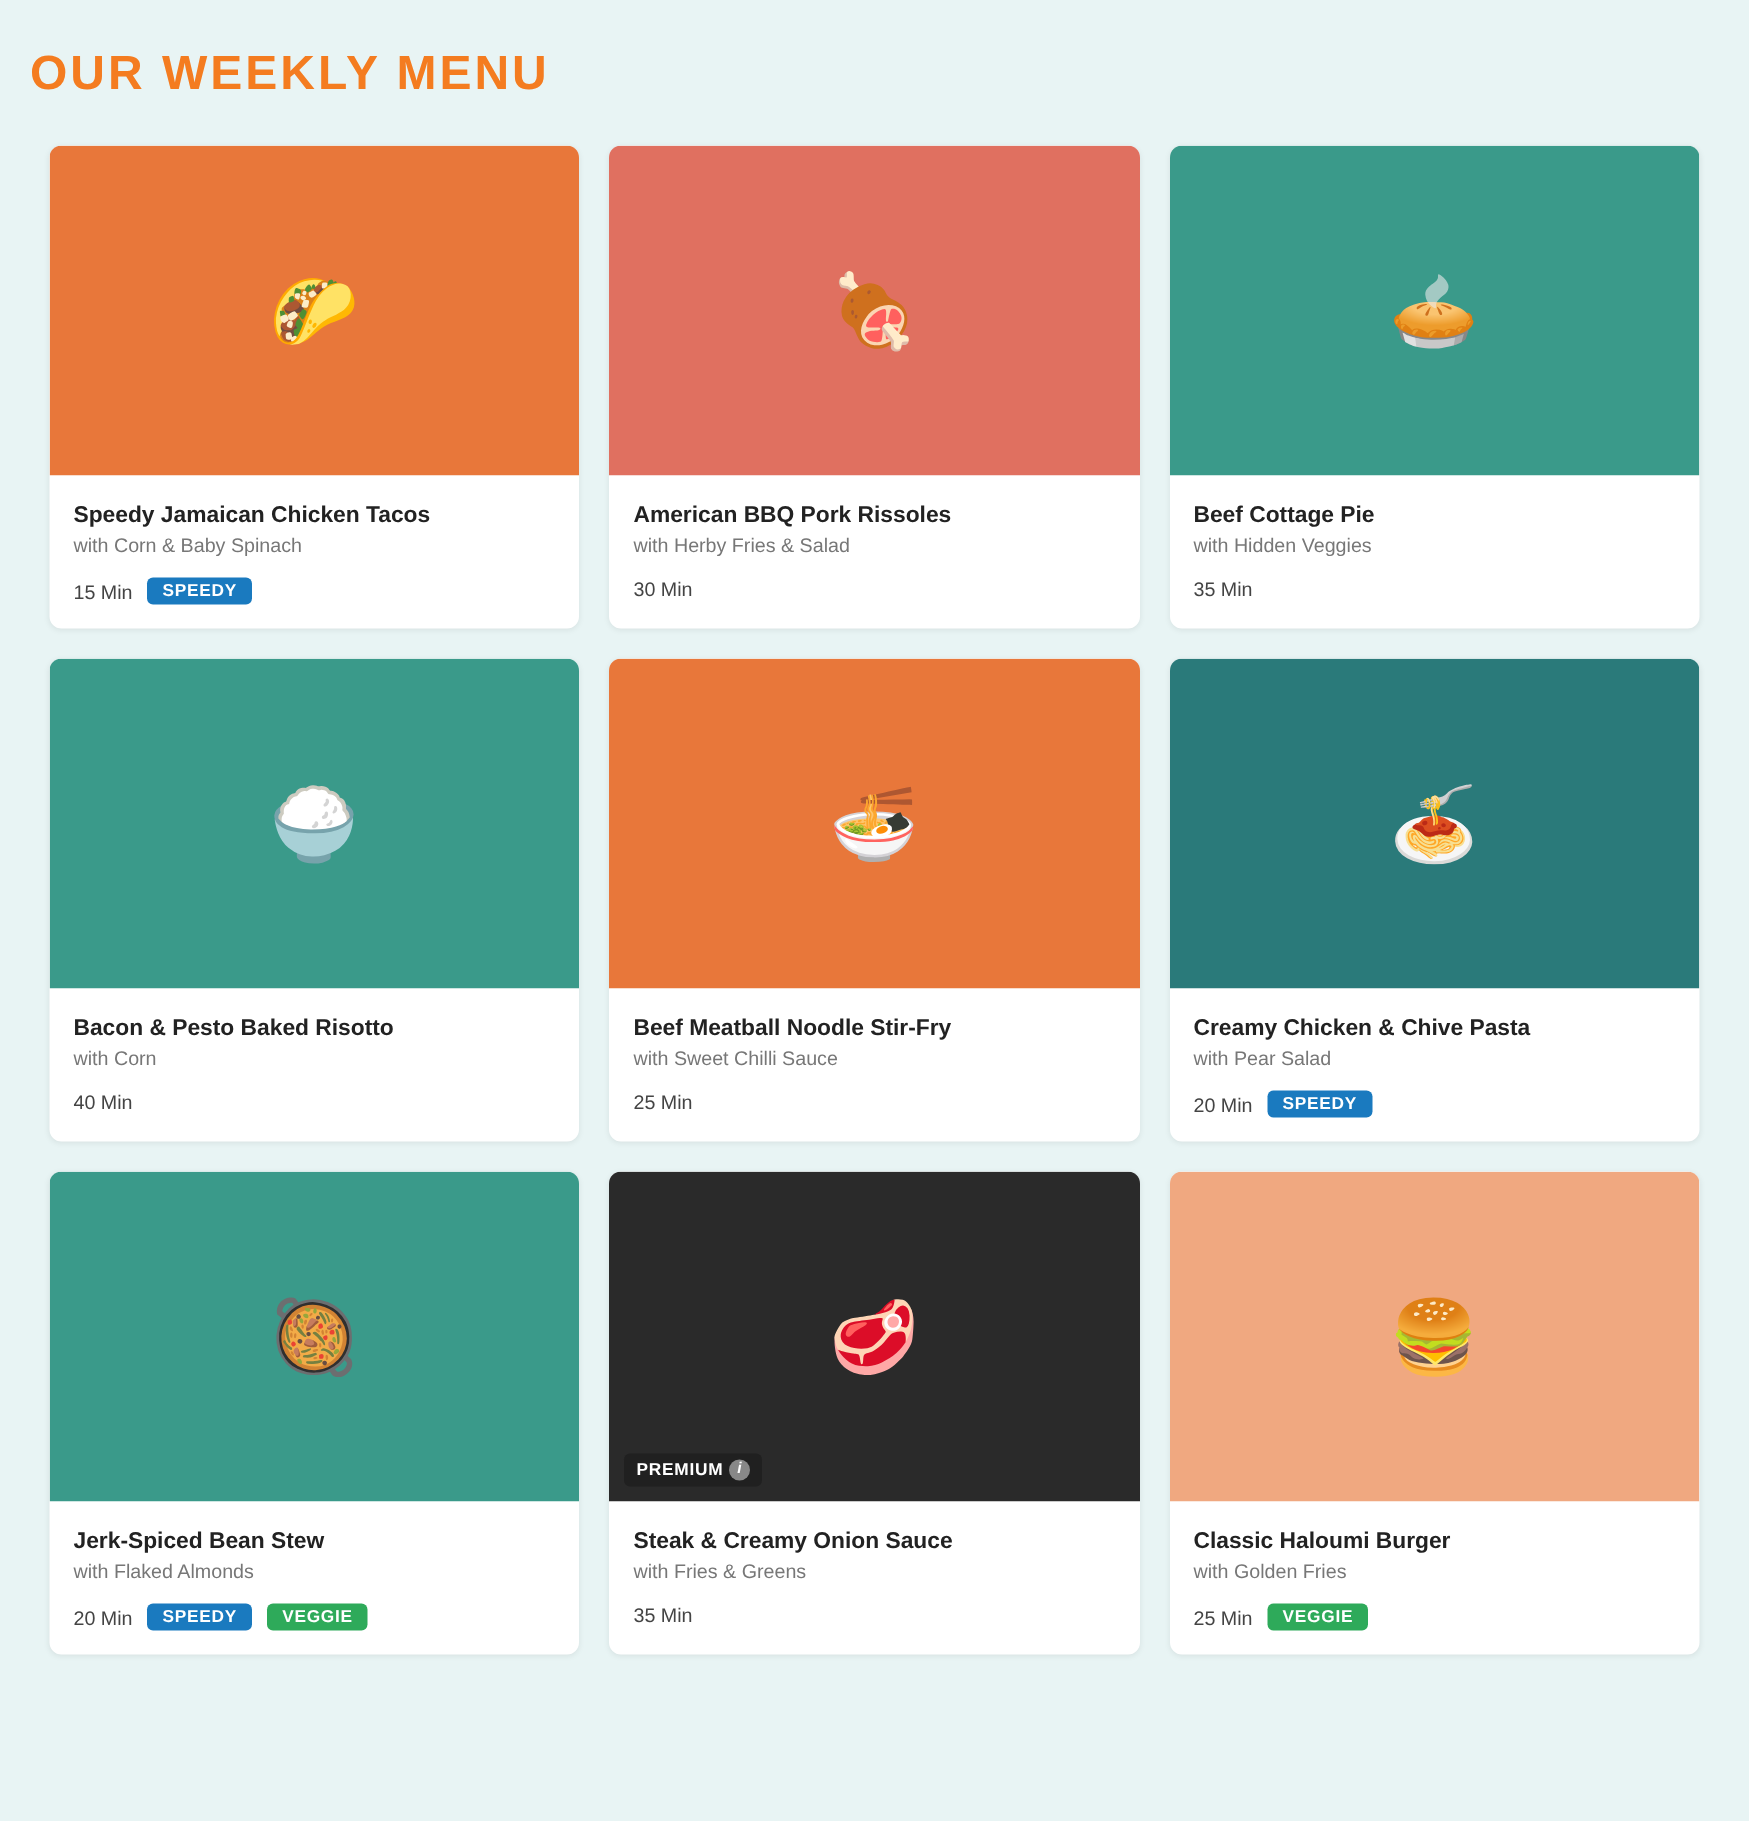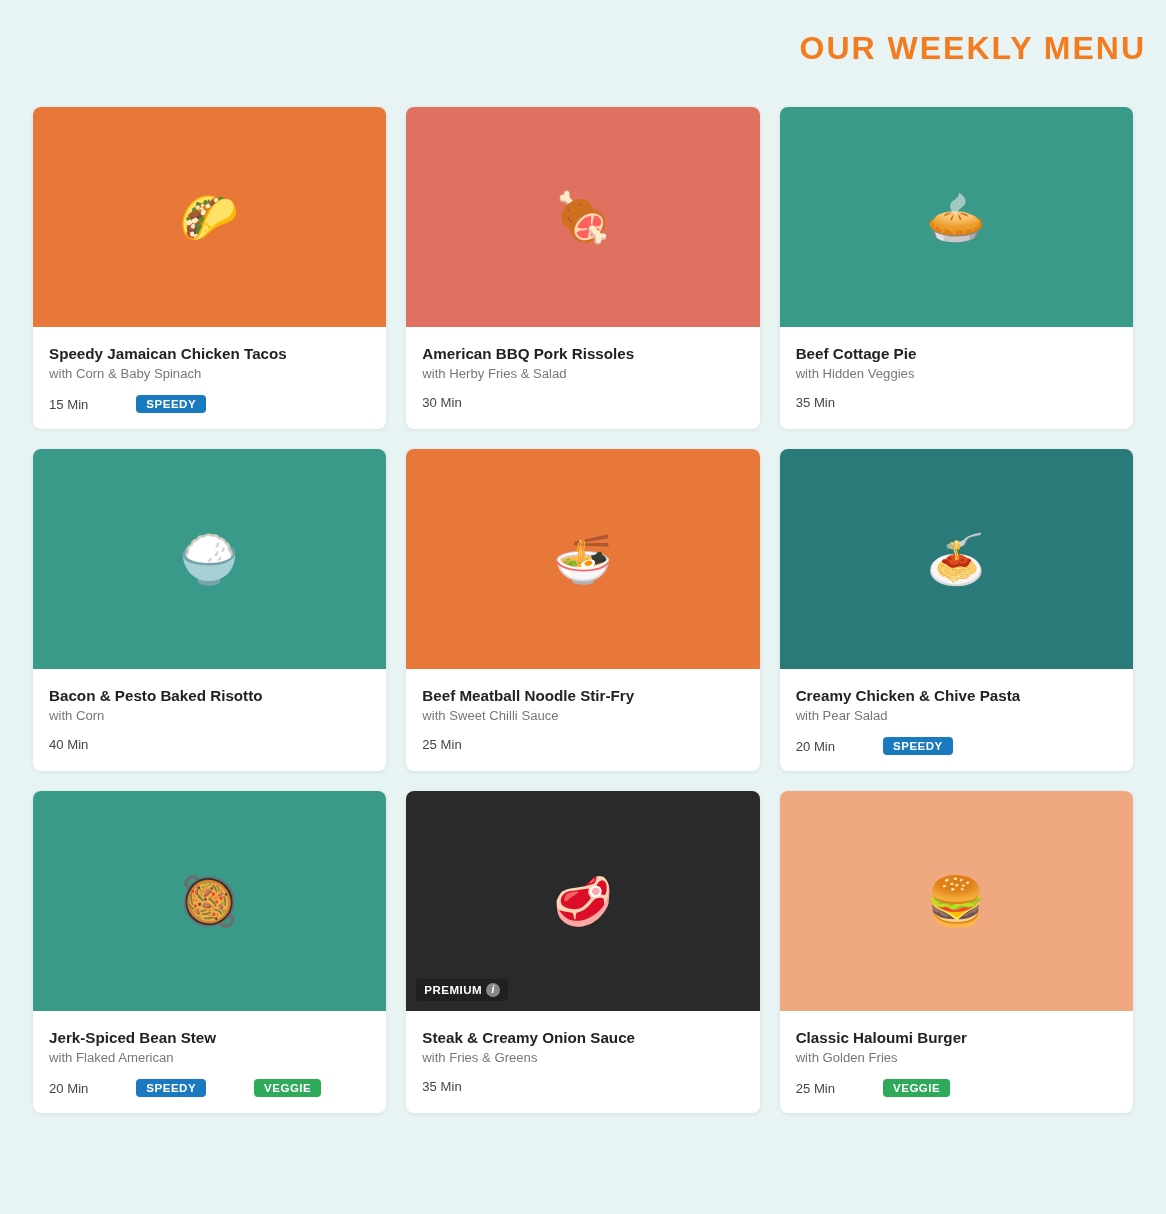--- a/index.html
+++ b/index.html
@@ -2,22 +2,22 @@
 <html><head>
   <meta charset="utf-8">
   <style>
     * { box-sizing: border-box; margin: 0; padding: 0; }
     body {
       background-color: #e8f4f4;
       font-family: Arial, sans-serif;
       padding: 30px 20px 40px;
     }
     .page-header {
-      text-align: right;
-      margin-bottom: 40px;
+      text-align: left;
+      margin-bottom: 30px;
     }
     .page-title {
       color: #f47c20;
       font-size: 2rem;
       font-weight: 900;
       letter-spacing: 2px;
       text-transform: uppercase;
       margin-bottom: 10px;
     }
     .page-subtitle {
@@ -103,21 +103,20 @@
       color: #444;
       font-weight: 400;
     }
     .badge {
       padding: 3px 10px;
       border-radius: 4px;
       font-size: 0.72rem;
       font-weight: 700;
       letter-spacing: 0.5px;
       text-transform: uppercase;
-      margin-left: 38px;
     }
     .badge-speedy {
       background: #1a7abf;
       color: #fff;
     }
     .badge-veggie {
       background: #2eaa5a;
       color: #fff;
     }
 
@@ -211,21 +210,21 @@
           <span class="badge badge-speedy">SPEEDY</span>
         </div>
       </div>
     </div>
     <div class="recipe-card">
       <div class="recipe-image-wrapper">
         <div class="recipe-image-placeholder bg-teal">🥘</div>
       </div>
       <div class="recipe-info">
         <div class="recipe-name">Jerk-Spiced Bean Stew</div>
-        <div class="recipe-subtitle">with Flaked American</div>
+        <div class="recipe-subtitle">with Flaked Almonds</div>
         <div class="recipe-meta">
           <span class="recipe-time">20 Min</span>
           <span class="badge badge-speedy">SPEEDY</span>
           <span class="badge badge-veggie">VEGGIE</span>
         </div>
       </div>
     </div>
     <div class="recipe-card">
       <div class="recipe-image-wrapper">
         <div class="recipe-image-placeholder bg-darkbg">🥩</div>

